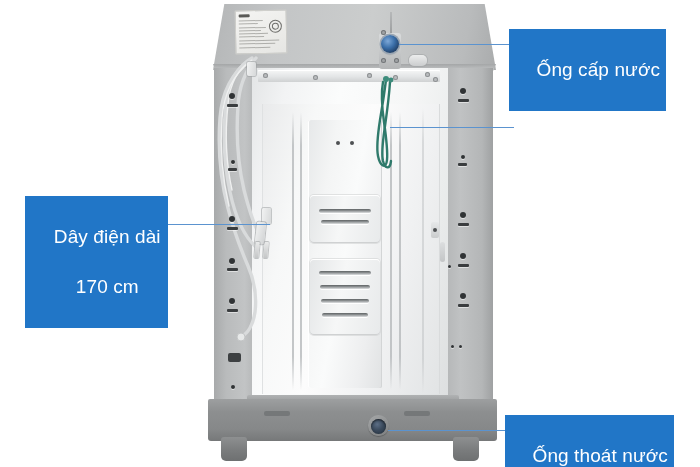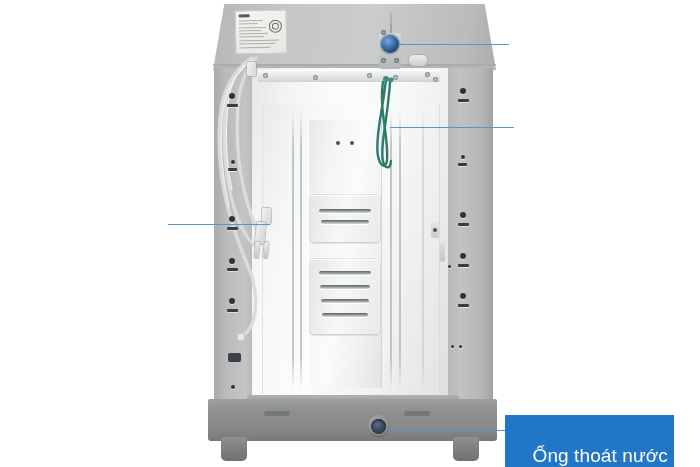--- a/index.html
+++ b/index.html
@@ -470,23 +470,30 @@
     <div class="plinth-notch" style="left:404px;"></div>
     <div class="foot" style="left:221px;"></div>
     <div class="foot" style="left:453px;"></div>
 
     <div class="drain-collar"></div>
     <div class="drain-hole"></div>
 
   </div>
 
   <div class="leader" style="left:399px;top:44px;width:110px;"></div>
+  <div class="callout" style="left:509px;top:29px;">
+    <span>Ống cấp nước</span>
+  </div>
 
   <div class="leader" style="left:390px;top:127px;width:124px;"></div>
 
   <div class="leader" style="left:168px;top:224px;width:102px;"></div>
+  <div class="callout multi" style="left:25px;top:196px;width:143px;">
+    <span>Dây điện dài</span><br>
+    <span>170 cm</span>
+  </div>
 
   <div class="leader" style="left:388px;top:430px;width:117px;"></div>
   <div class="callout" style="left:505px;top:415px;">
     <span>Ống thoát nước</span>
   </div>
 
 </div>
 
 </body></html>

